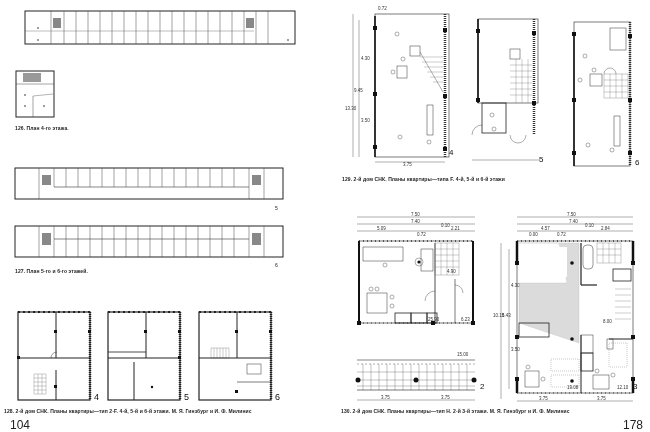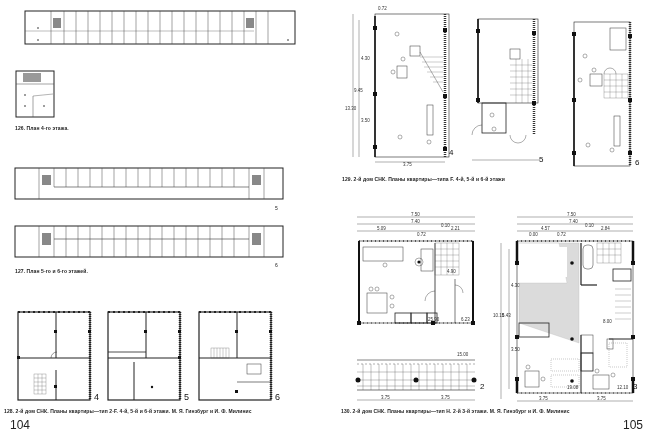--- a/index.html
+++ b/index.html
@@ -517,14 +517,14 @@
           <rect x="134" y="164" width="4" height="4"></rect>
         </g>
       <line x1="20" y1="188" x2="136" y2="188" stroke="#333" stroke-width="0.4"></line>
       <text class="dim" x="42" y="187">3.75</text>
       <text class="dim" x="100" y="187">3.75</text>
     </svg>
   </div>
   <div class="label" style="position:absolute;left:308px;top:382px;">3</div>
 
   <div class="caption" style="left:16px;top:408px;">130. 2-й дом СНК. Планы квартиры—тип Н. 2-й 3-й этажи. М. Я. Гинзбург и И. Ф. Милинис</div>
-  <div class="pagenum" style="left:298px;top:418px;">105</div>
+  <div class="pagenum" style="left:298px;top:418px;">178</div>
 </div>
 
 </body></html>

